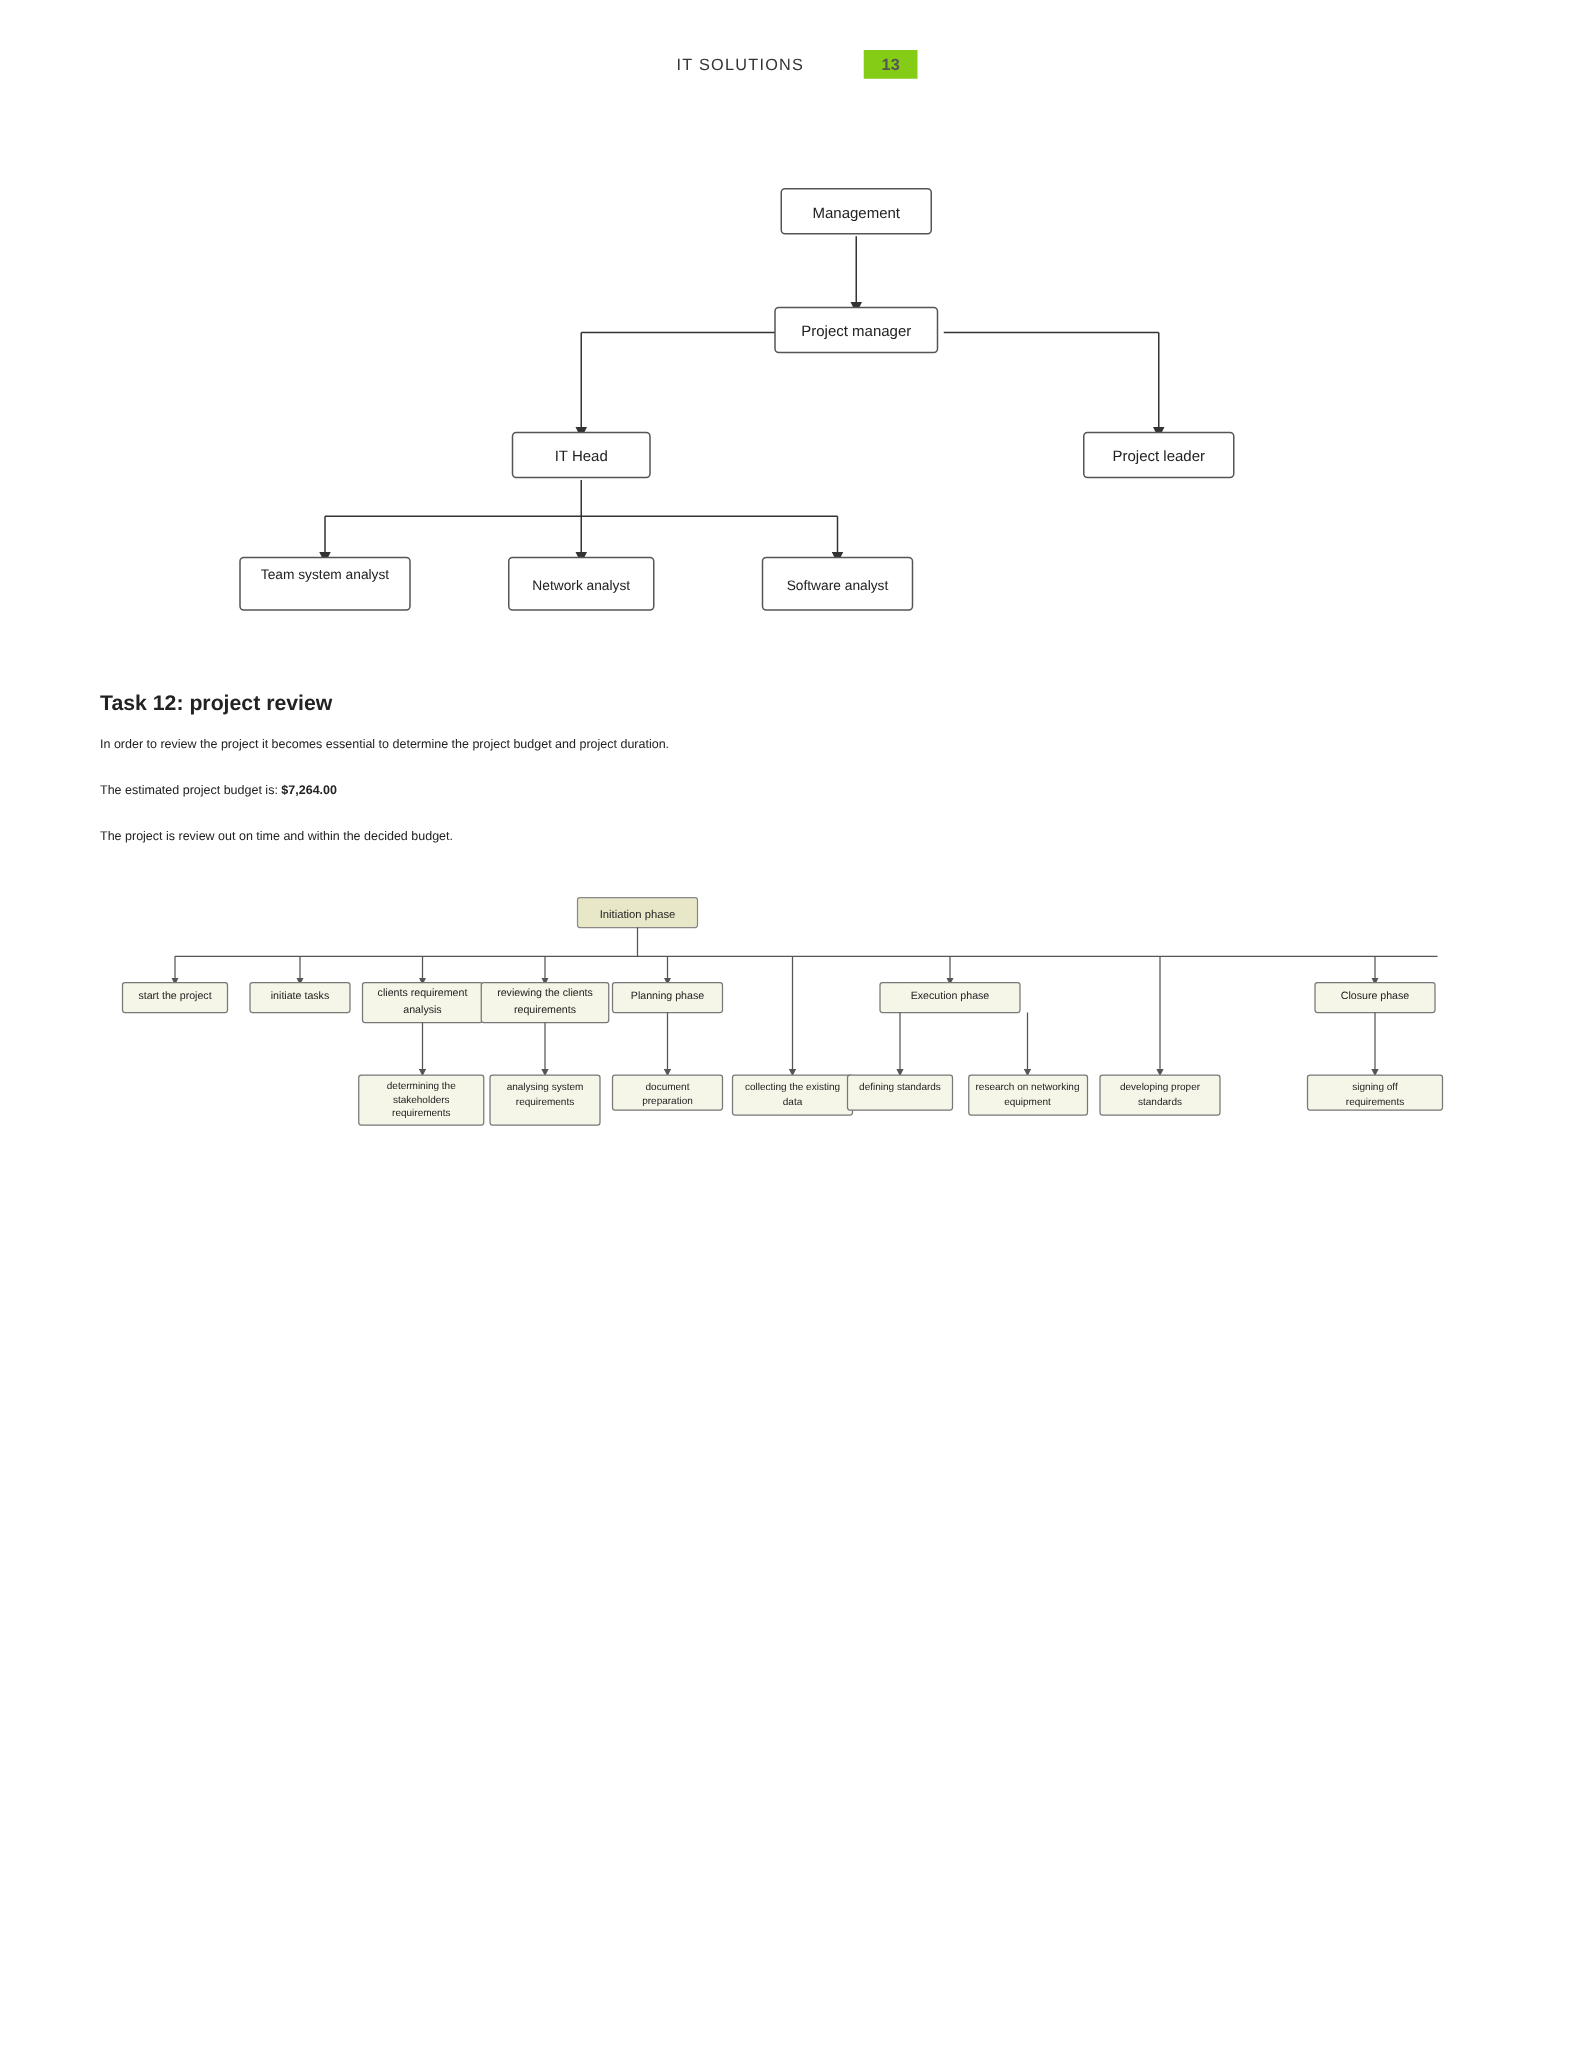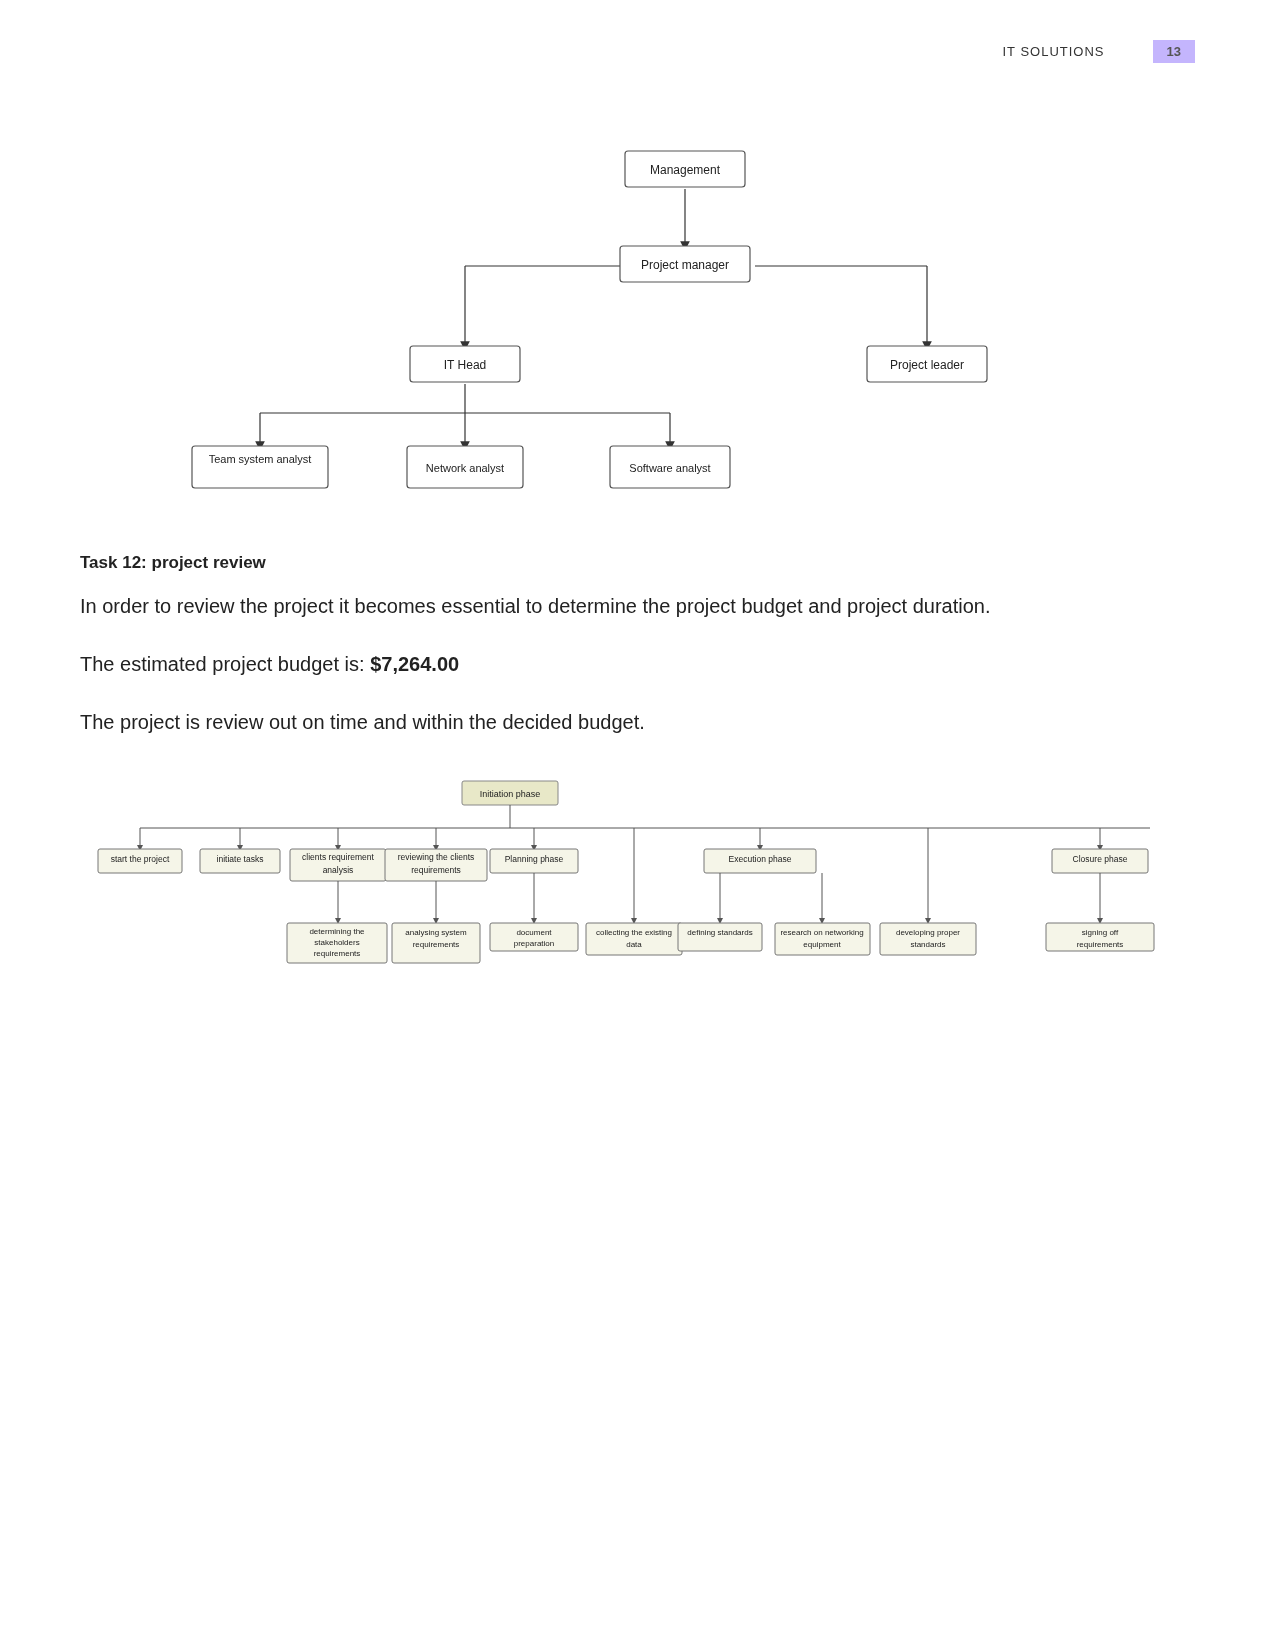--- a/index.html
+++ b/index.html
@@ -12,33 +12,33 @@
       min-height: 1651px;
     }
     .page {
       width: 1275px;
       min-height: 1651px;
       padding: 40px 80px 60px 80px;
       position: relative;
     }
     .header {
       display: flex;
-      justify-content: flex-end;
+      justify-content: center;
       align-items: center;
       margin-bottom: 30px;
       gap: 48px;
     }
     .header-title {
       font-size: 13px;
       letter-spacing: 1px;
       font-family: Arial, sans-serif;
       color: #333;
     }
     .header-page {
-      background: #c4b5fd;
+      background: #84cc16;
       color: #555;
       font-size: 13px;
       font-family: Arial, sans-serif;
       padding: 4px 14px;
       font-weight: bold;
     }
 
     
     .org-chart-container {
       width: 100%;
@@ -53,21 +53,21 @@
     }
 
     
     .task-title {
       font-size: 17px;
       font-weight: bold;
       font-family: Arial, sans-serif;
       margin-bottom: 12px;
     }
     .task-body {
-      font-size: 20px;
+      font-size: 10px;
       line-height: 2.1;
       margin-bottom: 10px;
       font-family: Arial, sans-serif;
     }
     .task-body p {
       margin-bottom: 16px;
     }
     .bold {
       font-weight: bold;
     }

